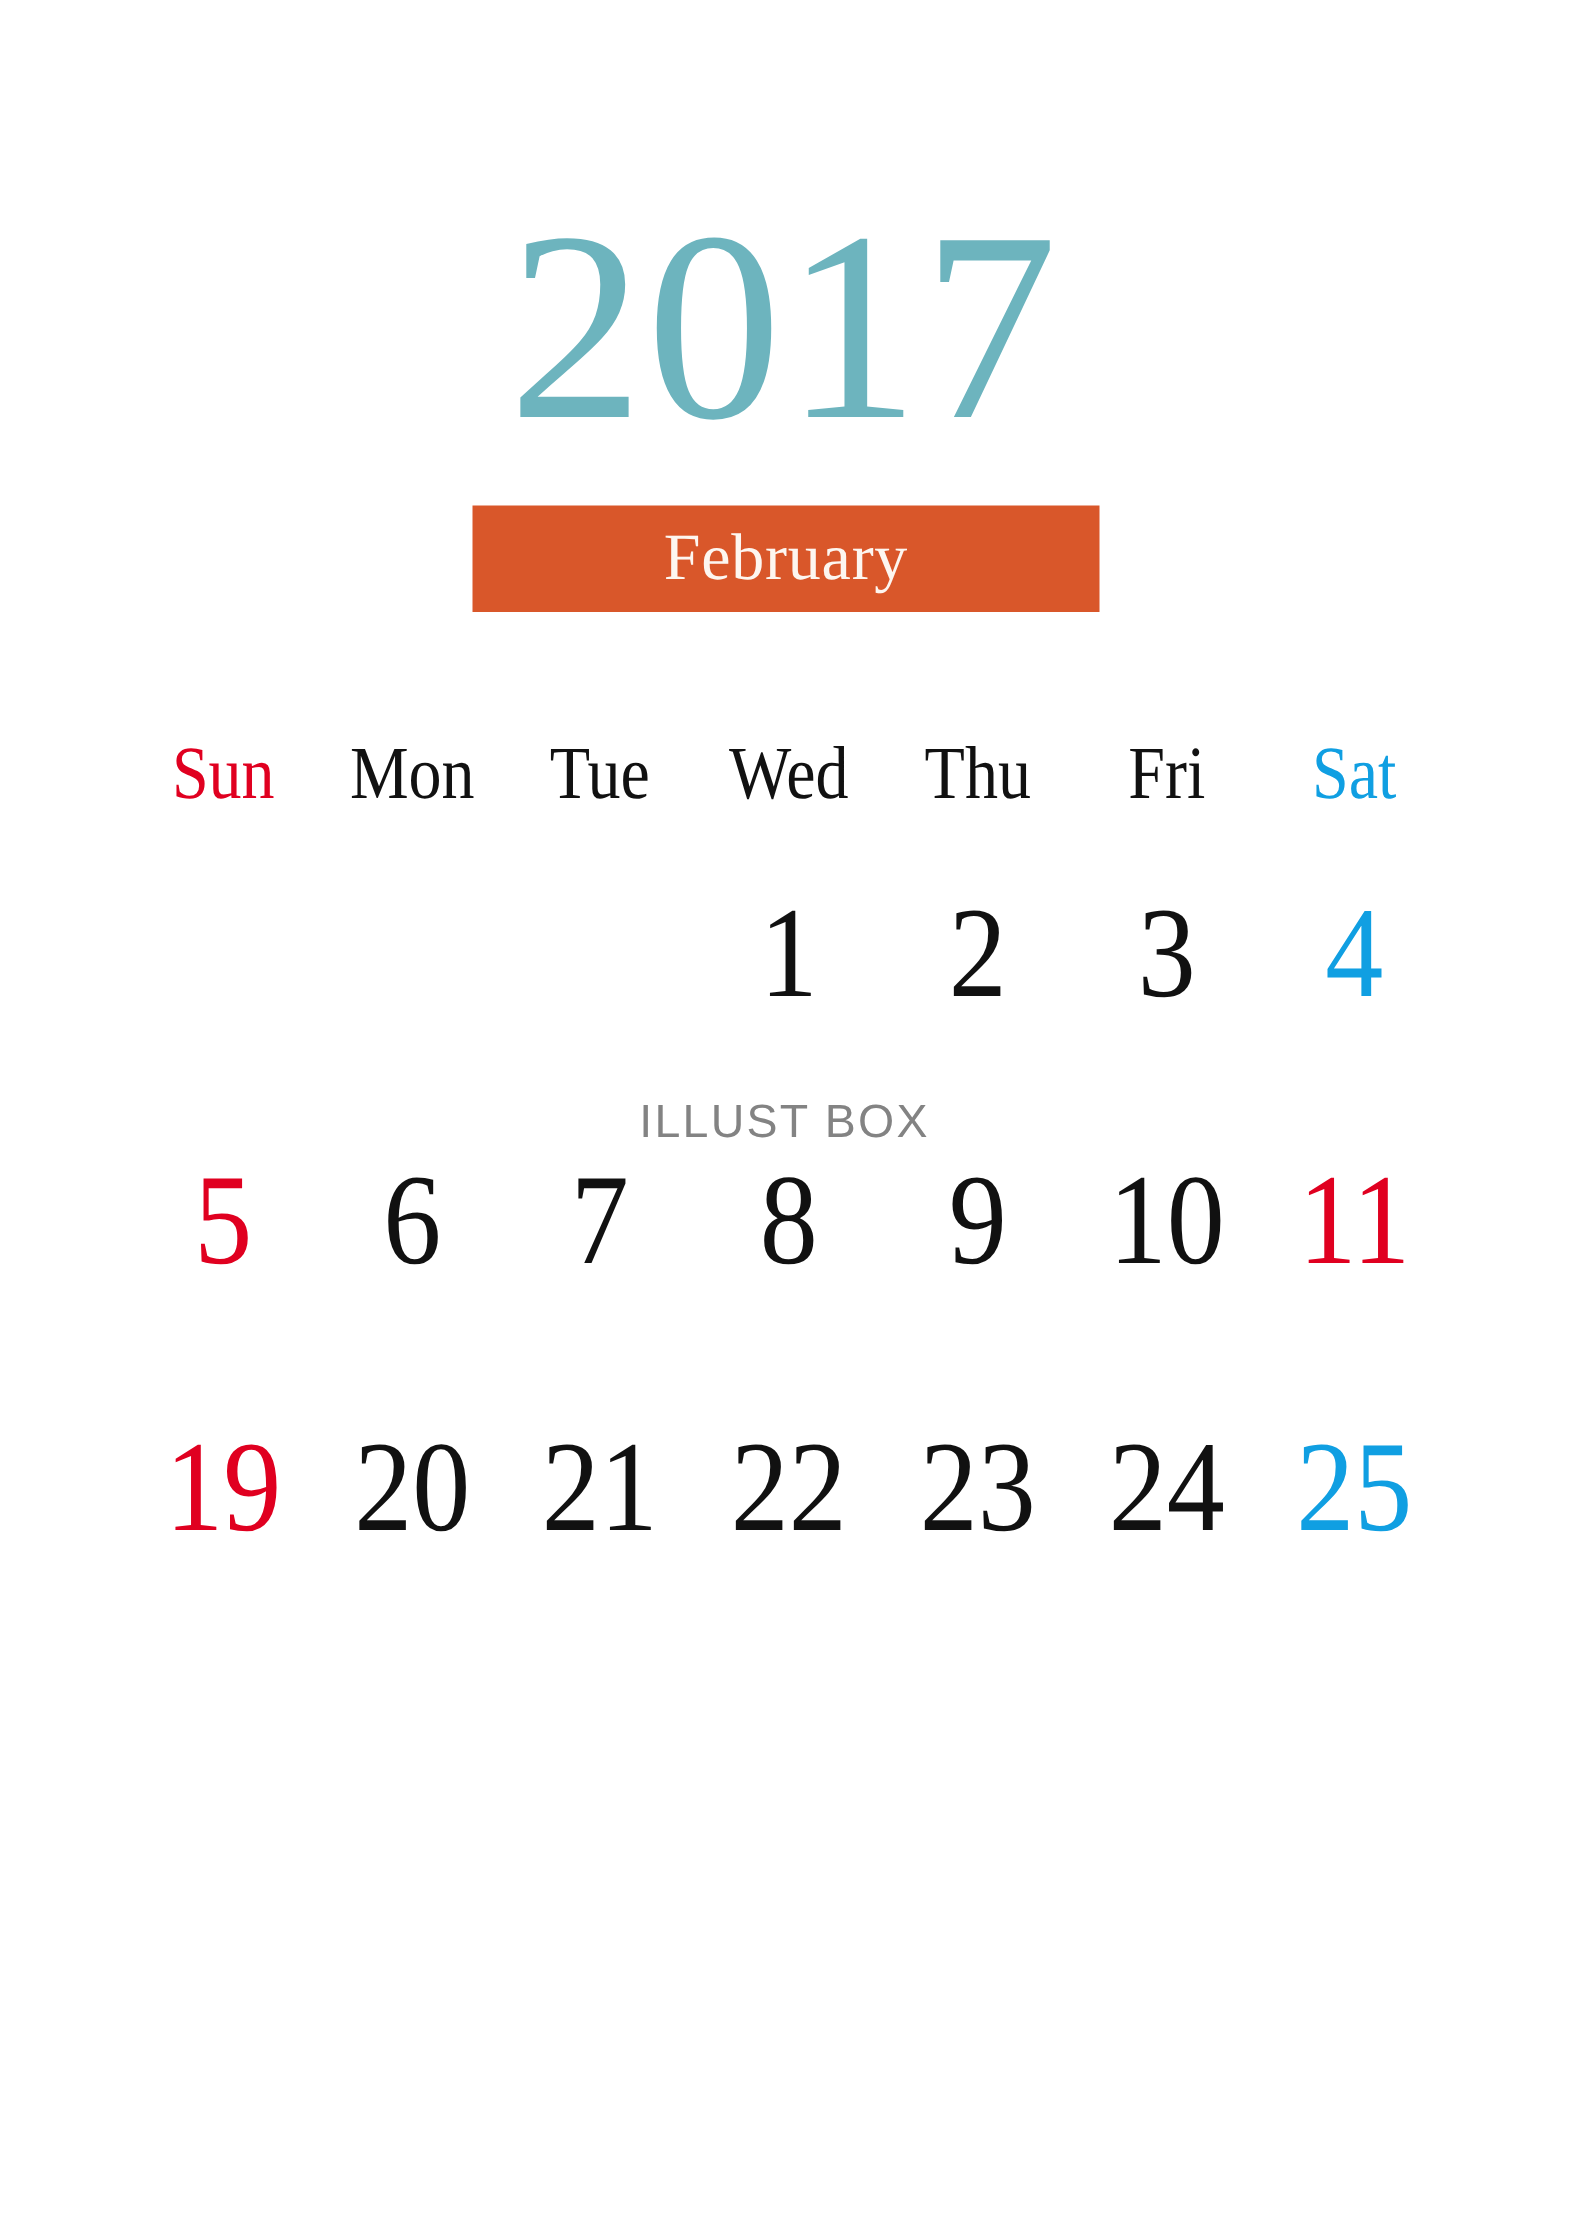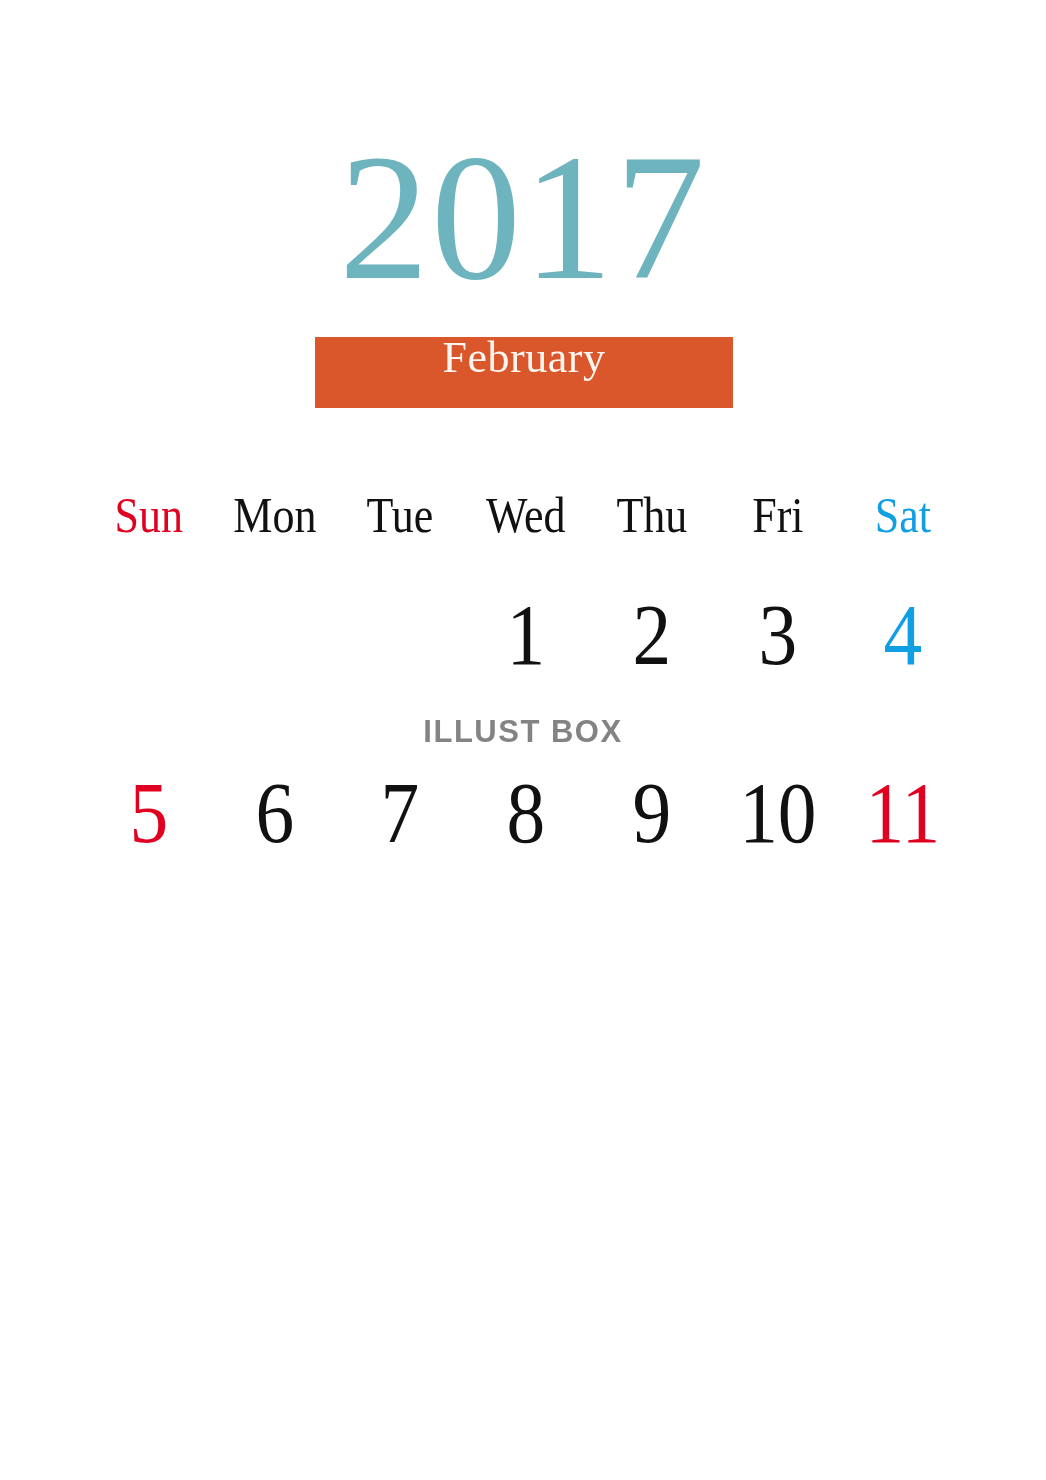--- a/index.html
+++ b/index.html
@@ -43,21 +43,21 @@
 
   
   .month-banner {
     position: absolute;
     top: 337px;
     left: 315px;
     width: 418px;
     height: 71px;
     background: #d9572a;
     display: flex;
-    align-items: flex-start;
+    align-items: center;
     justify-content: center;
   }
   .month-name {
     font-family: "Liberation Serif", "DejaVu Serif", serif;
     font-size: 44px;
     line-height: 1;
     color: #fdf6f0;
     font-weight: 400;
     letter-spacing: 0.5px;
     position: relative;
@@ -111,27 +111,27 @@
     user-select: none;
   }
   .date-cell.sun     { color: #e00020; }
   .date-cell.sat     { color: #109fe2; }
   .date-cell.holiday { color: #e00020; }
   .date-cell.empty   { color: transparent; }
 
   
   .watermark {
     position: absolute;
-    top: 716px;
+    top: 732px;
     left: 0;
     width: 1046px;
     text-align: center;
     font-family: "Liberation Sans", "DejaVu Sans", sans-serif;
     font-size: 31px;
-    font-weight: bold;
+    font-weight: normal;
     letter-spacing: 1.5px;
     color: #838383;
     line-height: 1;
     user-select: none;
     pointer-events: none;
   }
 </style>
 </head>
 <body>
 
@@ -167,19 +167,28 @@
         </div>
         <div class="week-row date-row">
           <div class="date-cell sun">5</div>
           <div class="date-cell">6</div>
           <div class="date-cell">7</div>
           <div class="date-cell">8</div>
           <div class="date-cell">9</div>
           <div class="date-cell">10</div>
           <div class="date-cell holiday">11</div>
         </div>
+        <div class="week-row date-row">
+          <div class="date-cell sun">19</div>
+          <div class="date-cell">20</div>
+          <div class="date-cell">21</div>
+          <div class="date-cell">22</div>
+          <div class="date-cell">23</div>
+          <div class="date-cell">24</div>
+          <div class="date-cell sat">25</div>
+        </div>
       </div>
 
   </div>
 
   <div class="watermark">ILLUST BOX</div>
 
 </div>
 
 </body></html>

